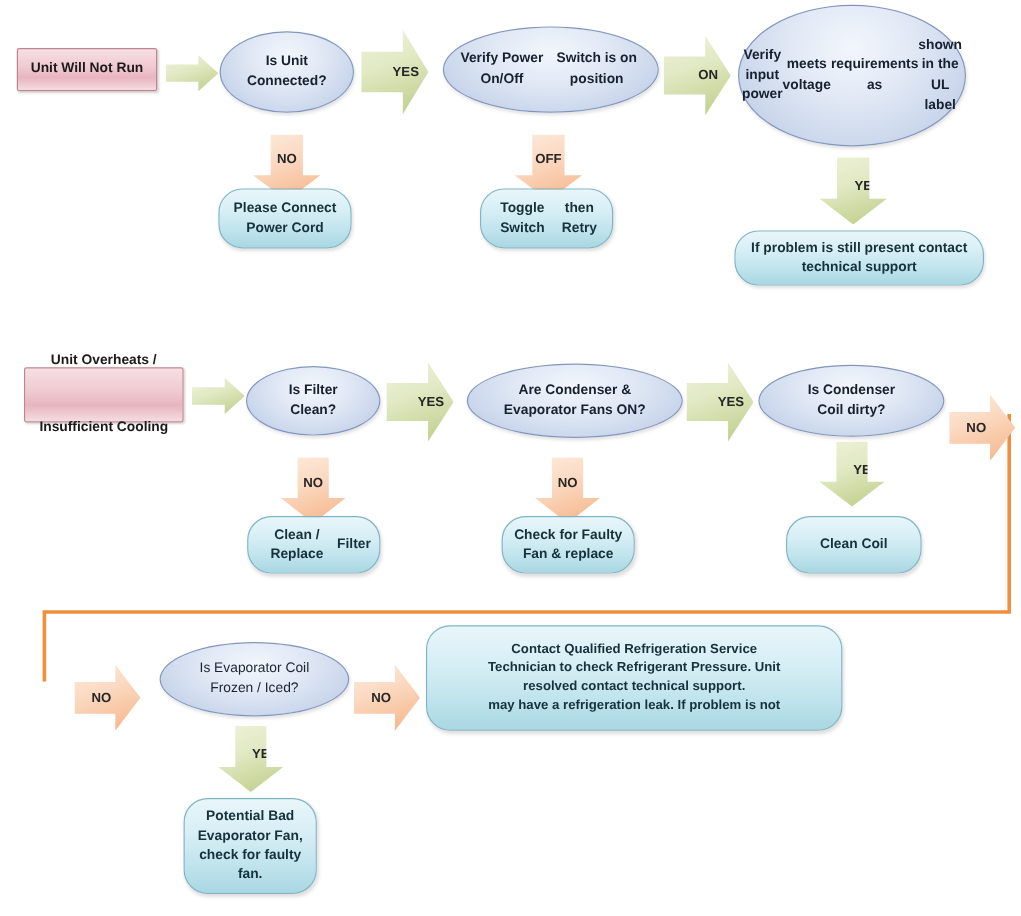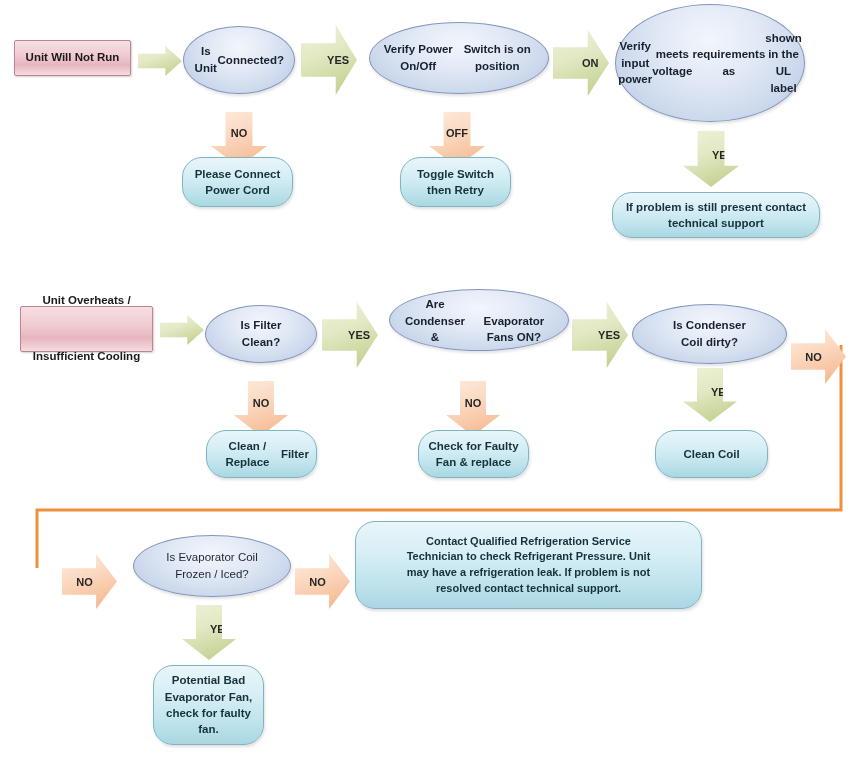--- a/index.html
+++ b/index.html
@@ -130,21 +130,21 @@
   <svg class="connector" viewBox="0 0 851 763" xmlns="http://www.w3.org/2000/svg">
     <polyline points="841,345 841,510 37,510 37,568" fill="none" stroke="#ef8f3c" stroke-width="3" stroke-linejoin="miter" stroke-linecap="butt"></polyline>
   </svg>
 
   <div class="node start-box" style="left:14px; top:40px; width:117px; height:36px;">
     <span>Unit Will Not Run</span>
   </div>
 
   <div class="arrow arrow-right green" style="left:138px; top:46px; width:44px; height:30px;"></div>
 
-  <div class="node ellipse" style="left:183px; top:26px; width:112px; height:68px; ">
+  <div class="node ellipse" style="left:183px; top:26px; width:112px; height:68px; flex-direction:column;">
     <span>Is Unit</span>
     <span>Connected?</span>
   </div>
 
   <div class="arrow arrow-right green" style="left:301px; top:25px; width:56px; height:70px;">
     <span class="lbl">YES</span>
   </div>
 
   <div class="arrow arrow-down orange" style="left:211px; top:96px; width:56px; height:55px;">
     <span class="lbl">NO</span>
@@ -161,21 +161,21 @@
   </div>
 
   <div class="arrow arrow-right green" style="left:553px; top:30px; width:56px; height:66px;">
     <span class="lbl">ON</span>
   </div>
 
   <div class="arrow arrow-down orange" style="left:429px; top:96px; width:56px; height:55px;">
     <span class="lbl">OFF</span>
   </div>
 
-  <div class="node proc-box" style="left:400px; top:157px; width:111px; height:50px; flex-direction:column;">
+  <div class="node proc-box" style="left:400px; top:157px; width:111px; height:50px; ">
     <span>Toggle Switch</span>
     <span>then Retry</span>
   </div>
 
   <div class="node ellipse" style="left:615px; top:4px; width:190px; height:118px; flex-direction:row;">
     <span>Verify input power</span>
     <span>meets voltage</span>
     <span>requirements as</span>
     <span>shown in the UL label</span>
   </div>
@@ -207,21 +207,21 @@
 
   <div class="arrow arrow-down orange" style="left:234px; top:365px; width:54px; height:55px;">
     <span class="lbl">NO</span>
   </div>
 
   <div class="node proc-box" style="left:206px; top:430px; width:111px; height:48px; ">
     <span>Clean / Replace</span>
     <span>Filter</span>
   </div>
 
-  <div class="node ellipse" style="left:389px; top:289px; width:180px; height:62px; flex-direction:row;align-items:flex-end;">
+  <div class="node ellipse" style="left:389px; top:303px; width:180px; height:62px; flex-direction:column;">
     <span>Are Condenser &amp;</span>
     <span>Evaporator Fans ON?</span>
   </div>
 
   <div class="arrow arrow-right green" style="left:572px; top:302px; width:56px; height:66px;">
     <span class="lbl">YES</span>
   </div>
 
   <div class="arrow arrow-down orange" style="left:446px; top:365px; width:54px; height:55px;">
     <span class="lbl">NO</span>
@@ -258,22 +258,22 @@
     <span>Frozen / Iced?</span>
   </div>
 
   <div class="arrow arrow-right orange" style="left:295px; top:538px; width:55px; height:55px;">
     <span class="lbl">NO</span>
   </div>
 
   <div class="node proc-box thin" style="left:355px; top:521px; width:347px; height:88px; flex-direction:column;">
     <span>Contact Qualified Refrigeration Service</span>
     <span>Technician to check Refrigerant Pressure.  Unit</span>
+    <span>resolved contact technical support.</span>
     <span>may have a refrigeration leak.  If problem is not</span>
-    <span>resolved contact technical support.</span>
   </div>
 
   <div class="arrow arrow-down green" style="left:182px; top:605px; width:54px; height:55px;">
     <span class="lbl">YES</span>
   </div>
 
   <div class="node proc-box" style="left:153px; top:665px; width:111px; height:80px; flex-direction:column;">
     <span>Potential Bad</span>
     <span>Evaporator Fan,</span>
     <span>check for faulty</span>

